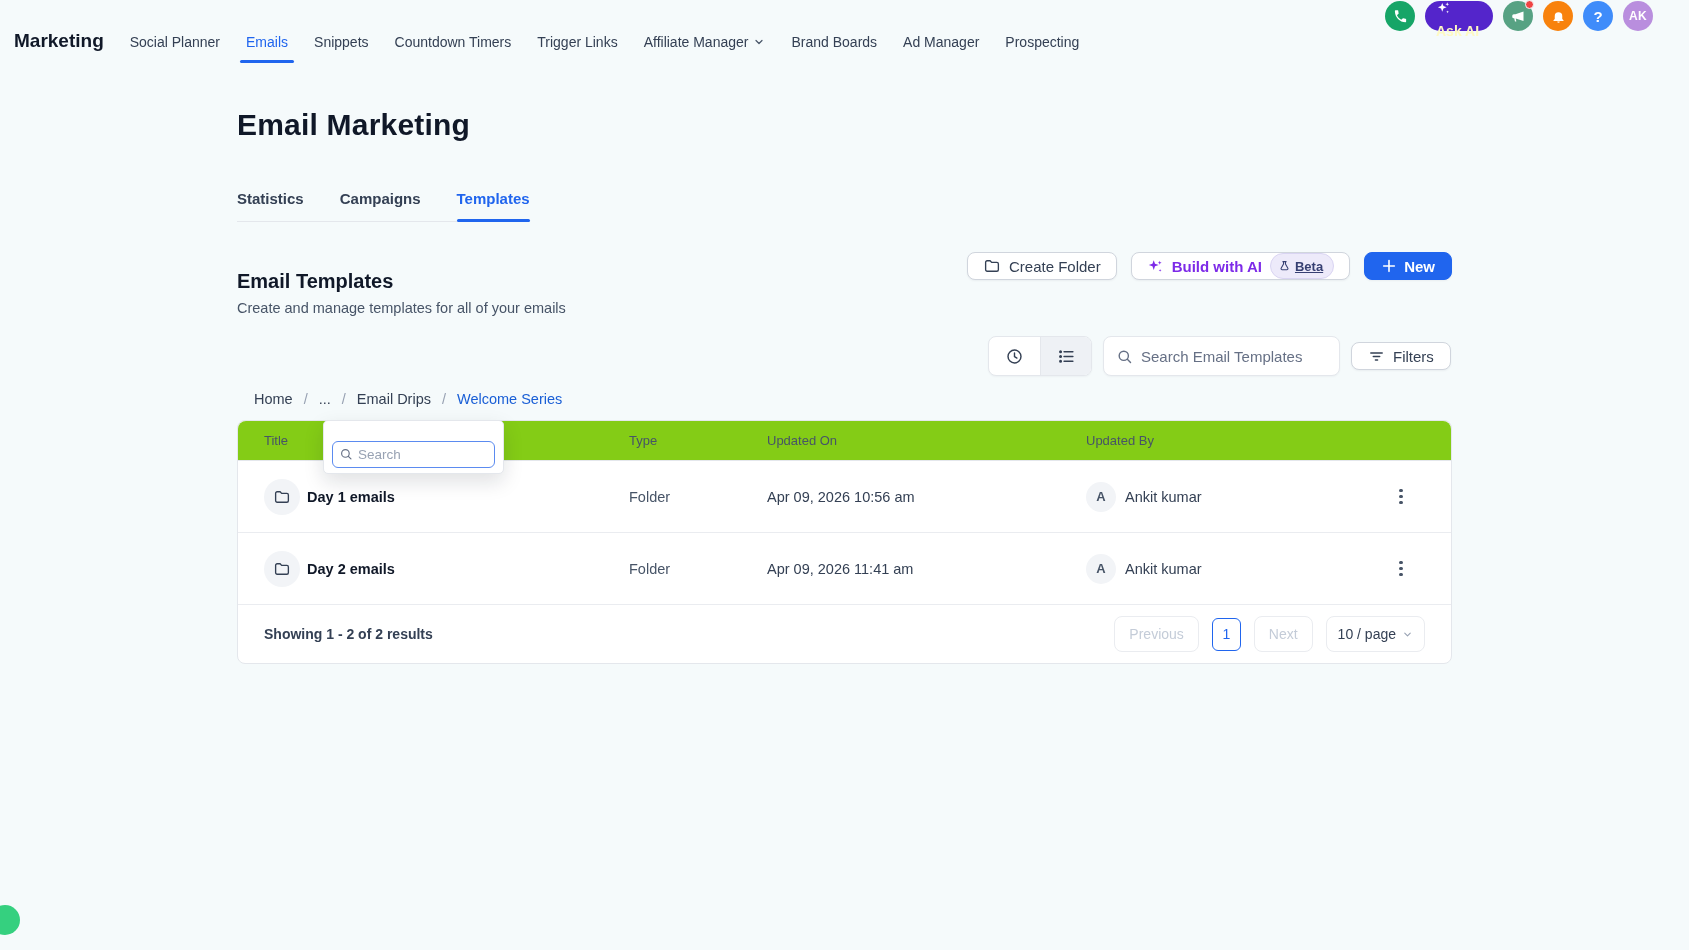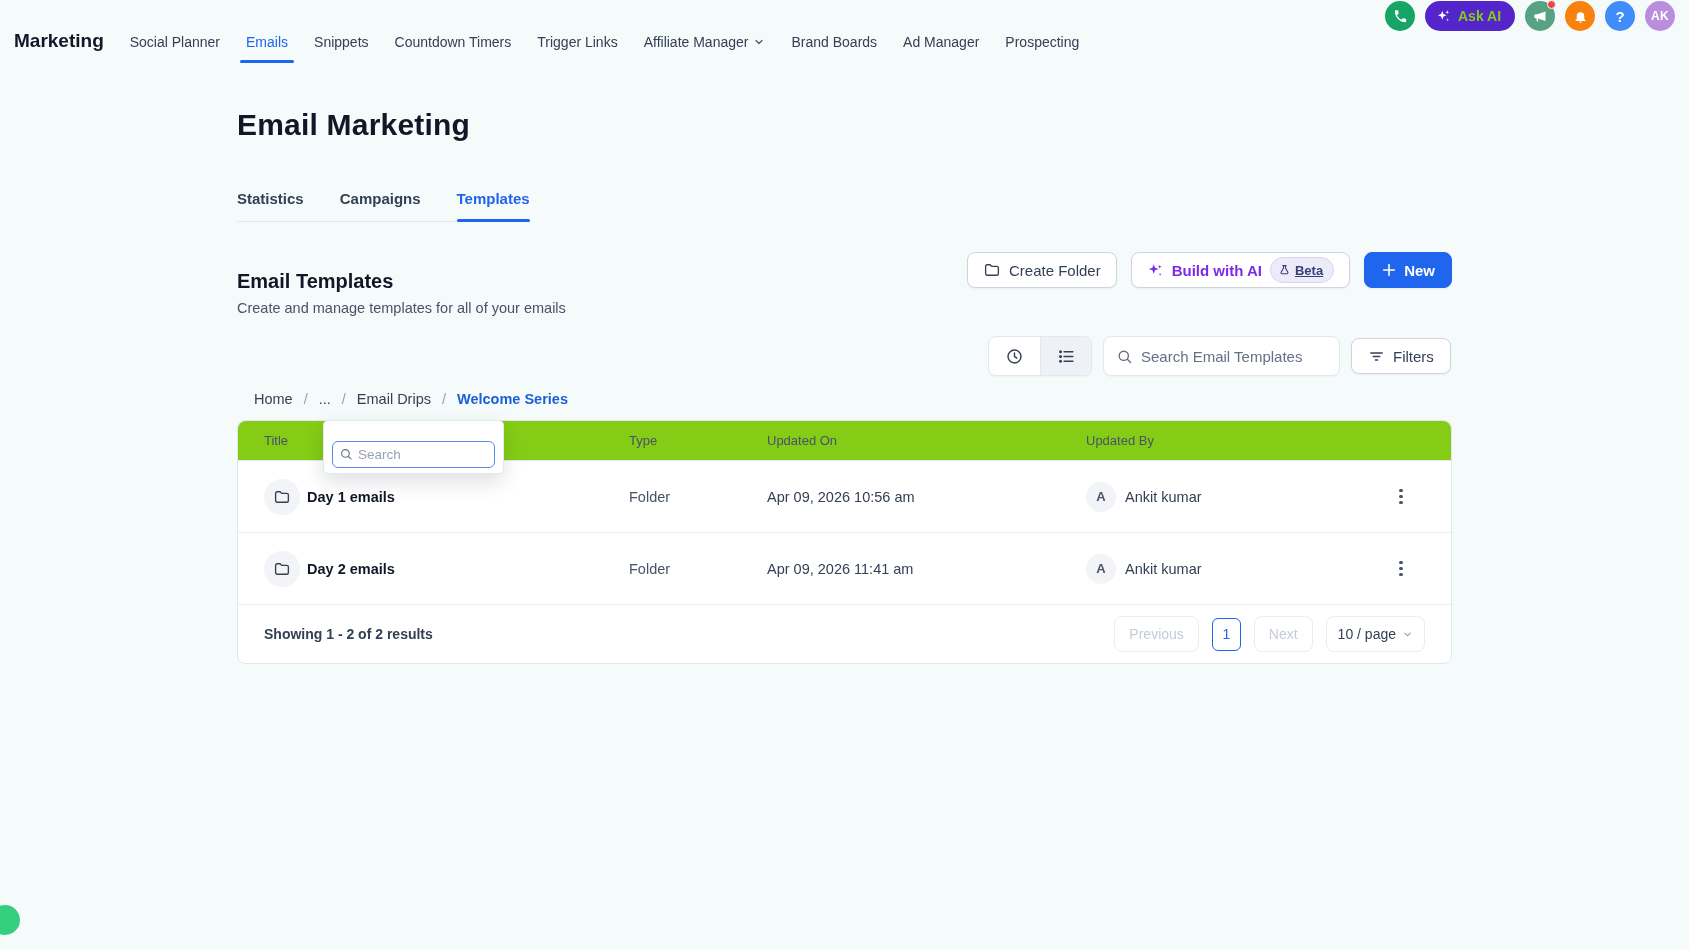--- a/index.html
+++ b/index.html
@@ -19,63 +19,63 @@
   input{font-family:inherit;outline:none;}
 
   
   .topbar{position:absolute;top:1px;left:1385px;display:flex;align-items:center;gap:10px;z-index:5;}
   .circle-btn{width:30px;height:30px;border-radius:50%;display:flex;align-items:center;justify-content:center;cursor:pointer;position:relative;flex:0 0 auto;}
   .c-phone{background:#16a567;}
   .c-mega{background:#57a283;}
   .c-bell{background:#f8820d;}
   .c-q{background:#3f8cfa;color:#fff;font-size:15px;font-weight:700;}
   .c-avatar{background:#b98ede;color:#fff;font-size:12px;font-weight:700;letter-spacing:.3px;}
-  .askai{height:30px;padding:0 14px 0 11px;border-radius:15px;background:#5425cb;display:flex;align-items:center;gap:7px;color:#84cc16;font-size:14px;font-weight:600;cursor:pointer;}
+  .askai{height:30px;padding:0 14px 0 11px;border-radius:15px;background:#5425cb;display:flex;gap:7px;color:#fef9c3;font-size:14px;font-weight:600;cursor:pointer;flex-direction:column;}
   .reddot{position:absolute;top:-1px;right:-1px;width:9px;height:9px;border-radius:50%;background:#ef4444;border:1.5px solid var(--bg);}
 
   
   .navbar{position:absolute;top:30px;left:14px;display:flex;align-items:baseline;gap:26px;z-index:4;}
   .brand{font-size:19px;font-weight:700;color:var(--ink);}
   .nav-item{position:relative;font-size:14px;font-weight:500;color:var(--ink-2);cursor:pointer;display:flex;align-items:center;gap:5px;white-space:nowrap;}
   .nav-item.active{color:var(--accent);}
   .nav-item.active::after{content:"";position:absolute;left:-6px;right:-6px;bottom:-13px;height:3px;background:var(--accent);border-radius:2px;}
 
   
   .page-title{position:absolute;top:108px;left:237px;font-size:30px;font-weight:700;color:var(--ink);letter-spacing:.2px;}
   .tabs{position:absolute;top:190px;left:237px;display:flex;gap:36px;border-bottom:1px solid var(--line);padding-bottom:0;}
   .tab{font-size:15px;font-weight:600;color:var(--ink-2);padding-bottom:14px;cursor:pointer;position:relative;}
   .tab.active{color:var(--accent);}
   .tab.active::after{content:"";position:absolute;left:0;right:0;bottom:-1px;height:3px;background:var(--accent);border-radius:2px;}
 
   
   .section-row{position:absolute;top:252px;left:237px;width:1215px;display:flex;justify-content:space-between;align-items:flex-start;}
   .sec-title{font-size:20px;font-weight:700;color:var(--ink);margin-top:18px;}
   .sec-sub{margin-top:7px;font-size:14.5px;color:var(--ink-3);}
-  .btn{display:flex;align-items:center;gap:8px;height:36px;border:1px solid var(--line-strong);border-radius:8px;background:#fff;padding:0 15px;font-size:15px;font-weight:500;color:var(--ink-2);cursor:pointer;box-shadow:0 1px 2px rgba(16,24,40,.05);white-space:nowrap;}
+  .btn{display:flex;align-items:center;gap:8px;height:28px;border:1px solid var(--line-strong);border-radius:8px;background:#fff;padding:0 15px;font-size:15px;font-weight:500;color:var(--ink-2);cursor:pointer;box-shadow:0 1px 2px rgba(16,24,40,.05);white-space:nowrap;}
   .actions{display:flex;gap:14px;align-items:center;}
   .btn-ai{color:var(--purple);font-weight:600;}
   .beta-pill{display:flex;align-items:center;gap:4px;height:26px;padding:0 10px 0 7px;border-radius:13px;background:#edeafa;border:1px solid #d9d4f2;color:#363f72;font-size:13px;font-weight:600;text-decoration:underline;}
   .btn-new{background:var(--accent);border-color:var(--accent);color:#fff;font-weight:600;padding:0 16px;gap:7px;}
 
   
   .toolbar{position:absolute;top:336px;left:988px;display:flex;gap:11px;align-items:center;}
   .seg{display:flex;height:40px;border:1px solid var(--line);border-radius:8px;background:#fff;overflow:hidden;box-shadow:0 1px 2px rgba(16,24,40,.04);}
   .seg-cell{width:51px;display:flex;align-items:center;justify-content:center;cursor:pointer;}
   .seg-cell + .seg-cell{border-left:1px solid var(--line);}
   .seg-cell.selected{background:#eef1f5;}
   .search-box{display:flex;align-items:center;gap:8px;width:237px;height:40px;background:#fff;border:1px solid var(--line);border-radius:8px;padding:0 12px;box-shadow:0 1px 2px rgba(16,24,40,.04);}
   .search-box input{border:none;flex:1;font-size:15px;color:var(--ink-2);background:transparent;}
   .search-box input::placeholder{color:var(--muted);}
   .btn-filters{padding:0 16px;}
 
   
   .breadcrumb{position:absolute;top:391px;left:254px;display:flex;align-items:center;gap:11px;font-size:14.5px;}
   .crumb{color:var(--ink-2);cursor:pointer;}
   .crumb-sep{color:#98a2b3;}
-  .crumb-current{color:var(--accent-dark);font-weight:700;cursor:pointer;}
+  .crumb-current{color:var(--accent-dark);font-weight:400;cursor:pointer;}
 
   
   .card{position:absolute;top:420px;left:237px;width:1215px;background:var(--card);border:1px solid var(--line);border-radius:8px;overflow:visible;}
   .grid-row{display:grid;grid-template-columns:365px 138px 319px 1fr 48px;align-items:center;padding:0 26px;}
   .thead{height:40px;background:#84cc16;border-bottom:1px solid var(--line);border-radius:8px 8px 0 0;font-size:13px;font-weight:500;color:var(--ink-3);}
   .trow{height:72px;border-bottom:1px solid #eaecf0;cursor:pointer;}
   .cell-title{display:flex;align-items:center;gap:7px;font-size:14.5px;font-weight:700;color:var(--ink);}
   .icon-chip{width:36px;height:36px;border-radius:50%;background:var(--chip);display:flex;align-items:center;justify-content:center;flex:0 0 auto;}
   .cell-type,.cell-date{font-size:14.5px;color:var(--ink-3);}
   .cell-date{color:var(--ink-2);}

